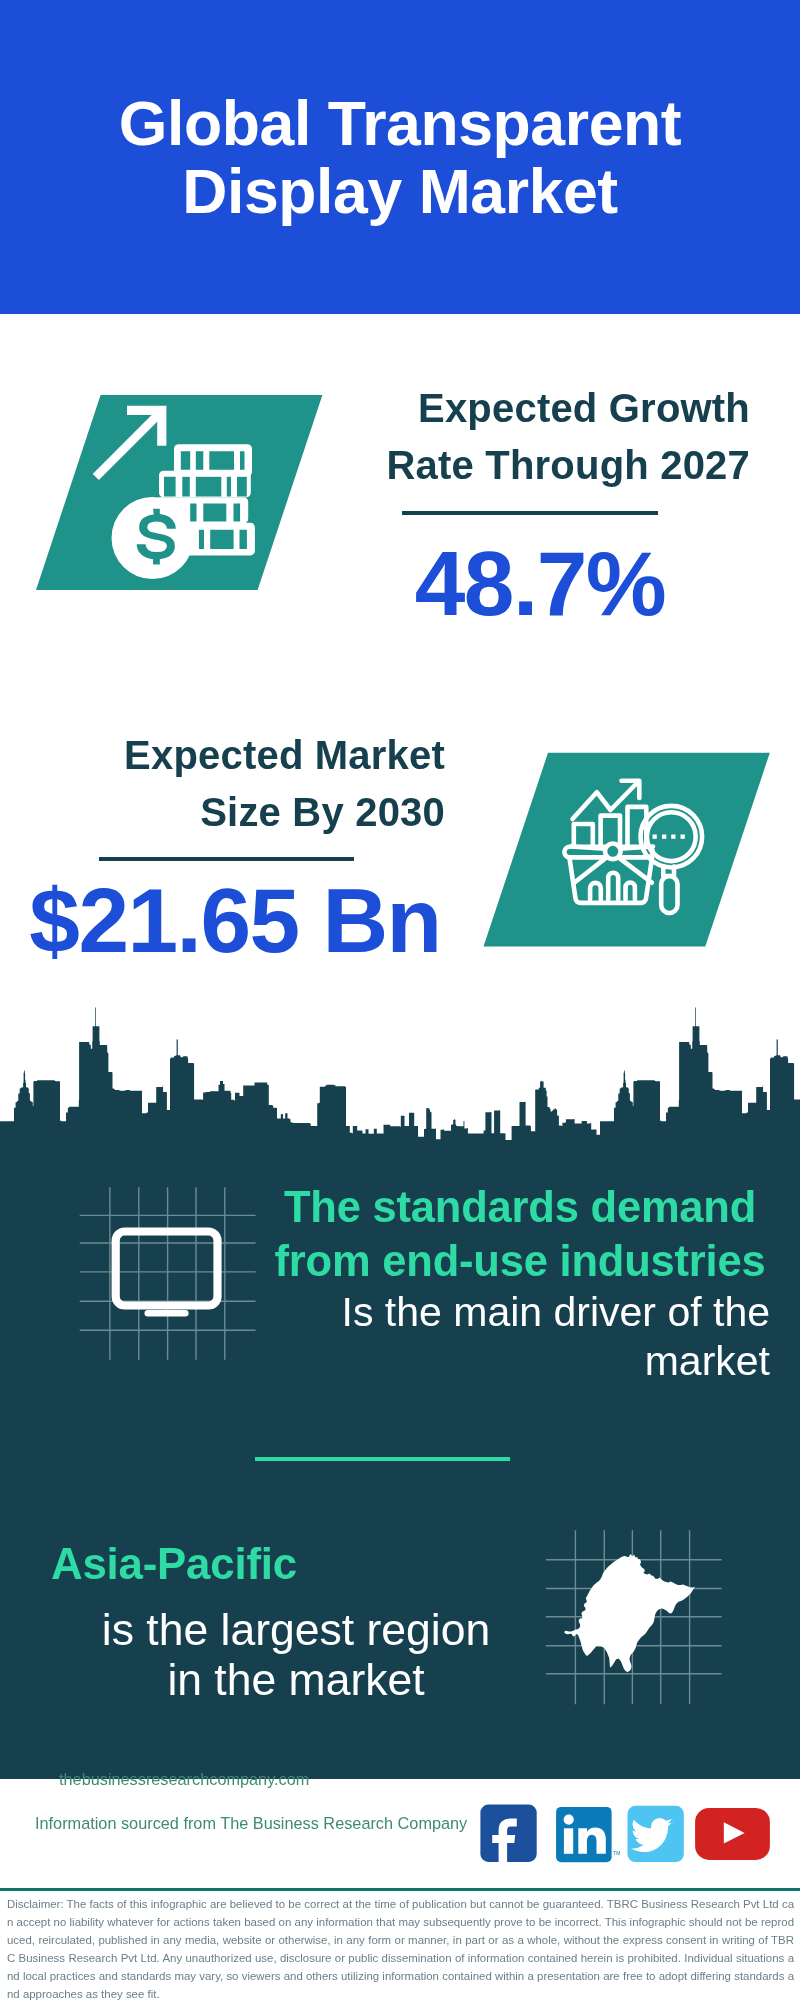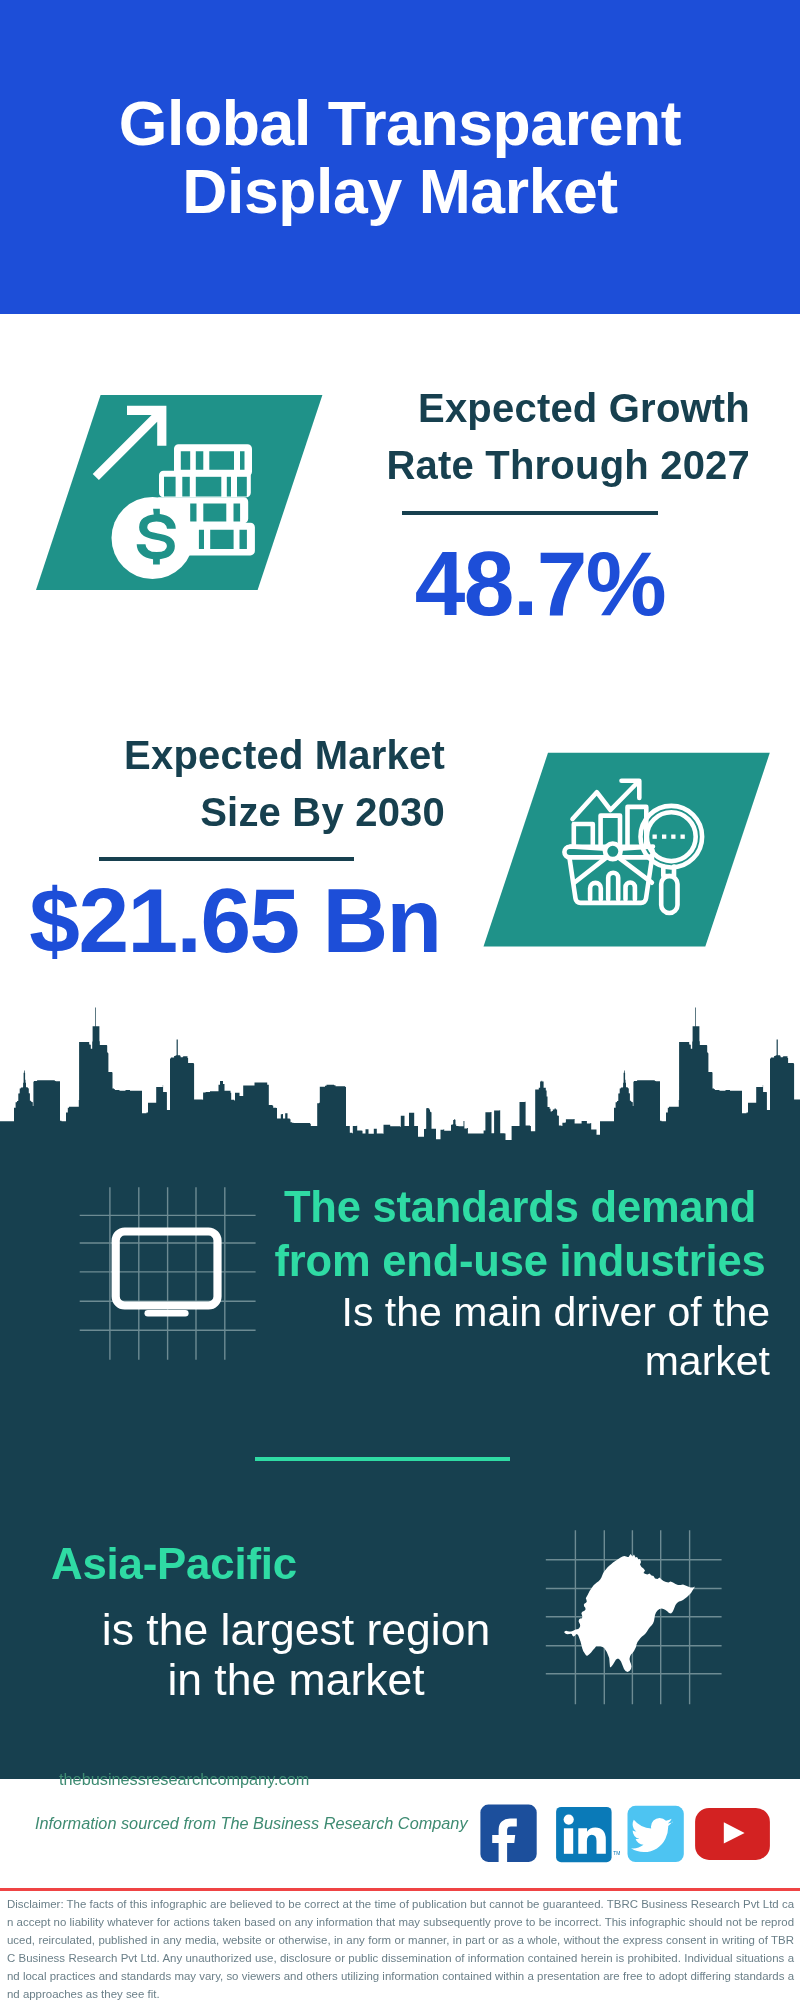--- a/index.html
+++ b/index.html
@@ -29,21 +29,21 @@
       font-size:41px; line-height:48.5px; letter-spacing:0px; white-space:pre-line; }
   .hl-sub2 { position:absolute; text-align:center; color:#ffffff; font-weight:normal;
       font-size:44.5px; line-height:49.5px; letter-spacing:0px; white-space:pre-line; }
   .hl-head2 { position:absolute; text-align:left; color:#2fdba4; font-weight:bold;
       font-size:43.8px; line-height:52px; letter-spacing:-0.2px; white-space:pre-line; }
   .mid-rule { position:absolute; left:255px; top:1457px; width:255px; height:4px; background:#2fdba4; }
   
   .footer { position:absolute; left:0; top:0; width:800px; height:2000px; background:transparent; }
   .src { position:absolute; color:#3e8b72; font-size:16.3px; line-height:19px; white-space:nowrap; }
   .disclaimer-wrap { position:absolute; left:0; top:1888px; width:800px; height:112px; background:#fff;
-      border-top:3px solid #ef4444; }
+      border-top:3px solid #0f766e; }
   .disclaimer { position:absolute; left:7px; top:4px; width:787px; color:#6a7f88;
       font-size:11.45px; line-height:18.1px; text-align:justify; word-break:break-all;
       text-align-last:left; }
 </style>
 </head>
 <body>
 
 <div class="page">
 
   <div class="header">
@@ -148,21 +148,21 @@
     <svg style="position:absolute;left:535px;top:1520px;" width="200" height="195" viewBox="535 1520 200 195">
       <g stroke="#6d8b93" stroke-width="1.4" fill="none">
         <path d="M575.4 1530.2 V1704.2 M604.3 1530.2 V1704.2 M632.4 1530.2 V1704.2 M660.7 1530.2 V1704.2 M689.6 1530.2 V1704.2"></path>
         <path d="M545.8 1559.8 H721.6 M545.8 1588.5 H721.6 M545.8 1616.8 H721.6 M545.8 1645.7 H721.6 M545.8 1673.8 H721.6"></path>
       </g>
       <path fill="#ffffff" d="M628.6 1557.0 L630.5 1554.0 L632.5 1556.5 L634.0 1554.5 L635.5 1557.5 L637.0 1557.0 L638.5 1559.5 L640.0 1559.0 L641.0 1562.0 L640.0 1564.5 L641.5 1567.0 L643.5 1568.5 L645.0 1570.5 L643.5 1573.0 L645.5 1574.0 L647.5 1574.5 L649.5 1573.5 L651.5 1575.5 L653.5 1576.0 L655.0 1578.5 L657.5 1579.0 L659.5 1577.5 L661.5 1579.5 L663.5 1581.0 L666.0 1582.0 L668.5 1582.5 L670.5 1581.5 L673.0 1582.5 L675.5 1584.0 L678.0 1585.0 L680.5 1585.0 L683.0 1584.5 L685.5 1585.5 L688.0 1586.5 L690.5 1587.5 L693.0 1587.5 L695.0 1586.5 L694.1 1588.0 L692.5 1590.5 L691.0 1593.0 L689.0 1595.0 L687.0 1597.0 L685.0 1598.5 L683.0 1600.0 L681.0 1601.0 L679.0 1601.5 L677.0 1603.0 L675.5 1605.0 L674.5 1607.5 L673.5 1610.0 L672.5 1612.0 L671.0 1613.5 L669.0 1613.0 L667.5 1611.5 L665.5 1610.0 L663.5 1609.0 L661.5 1608.5 L659.5 1609.0 L657.5 1610.5 L656.0 1612.5 L655.0 1615.0 L654.5 1618.0 L654.0 1621.0 L653.0 1623.5 L651.5 1625.5 L650.0 1627.0 L648.5 1629.0 L647.0 1631.5 L645.5 1633.5 L644.0 1635.0 L642.0 1636.5 L640.5 1638.0 L639.0 1640.0 L637.5 1642.0 L636.5 1644.5 L636.0 1647.0 L635.0 1649.0 L634.0 1651.0 L632.5 1653.0 L631.0 1654.5 L630.0 1656.5 L629.5 1659.0 L630.0 1661.5 L631.0 1664.0 L631.5 1666.5 L631.0 1669.0 L629.5 1671.0 L627.5 1672.0 L625.5 1671.0 L624.0 1669.0 L623.0 1666.5 L622.0 1664.0 L621.0 1661.5 L619.5 1659.5 L618.0 1658.5 L616.0 1659.5 L614.5 1662.0 L613.0 1664.5 L611.5 1666.5 L610.0 1667.5 L609.2 1658.1 L608.0 1655.0 L606.8 1651.9 L605.5 1650.0 L604.2 1648.1 L602.5 1647.0 L600.5 1646.2 L598.2 1646.2 L596.1 1646.2 L594.9 1648.1 L593.0 1650.0 L591.1 1652.5 L589.0 1654.5 L587.3 1655.8 L586.1 1655.6 L584.8 1653.5 L583.3 1651.2 L582.3 1648.5 L581.4 1645.0 L580.5 1641.5 L579.6 1639.0 L578.9 1636.9 L578.0 1635.0 L576.8 1634.0 L575.6 1634.8 L574.6 1636.0 L573.4 1636.4 L572.4 1635.4 L571.8 1634.0 L570.6 1633.8 L569.2 1634.1 L567.6 1634.3 L566.2 1634.0 L565.0 1633.2 L564.2 1632.2 L564.8 1631.2 L566.2 1630.8 L567.8 1631.2 L569.4 1631.6 L571.0 1631.6 L572.6 1631.0 L574.2 1630.2 L575.6 1629.6 L577.2 1629.2 L578.6 1628.8 L579.6 1627.6 L580.2 1626.0 L580.0 1624.2 L579.2 1622.8 L578.6 1621.2 L579.0 1619.6 L580.2 1618.6 L581.6 1618.4 L582.4 1617.0 L582.0 1615.2 L581.4 1613.6 L582.0 1612.0 L583.4 1611.2 L584.8 1610.6 L585.6 1609.2 L585.2 1607.6 L584.2 1606.4 L583.8 1604.8 L584.6 1603.4 L586.0 1602.8 L586.8 1601.4 L586.4 1599.8 L585.8 1598.2 L586.6 1596.8 L587.6 1595.0 L588.6 1593.0 L589.6 1591.0 L590.8 1589.2 L592.0 1587.4 L593.4 1585.6 L595.0 1584.0 L596.8 1582.6 L598.6 1581.2 L600.2 1579.6 L601.4 1577.6 L602.2 1575.6 L603.0 1573.6 L604.2 1571.6 L605.8 1569.6 L607.4 1567.6 L609.2 1565.8 L611.1 1564.2 L613.0 1562.6 L614.9 1561.2 L616.8 1559.9 L618.7 1558.7 L620.6 1557.5 L622.5 1556.6 L624.3 1555.9 L626.2 1556.4 L627.6 1557.0 Z"></path>
     </svg>
   </div>
 
   <div class="footer">
-    <div class="src" style="left:35px;top:1814px;font-style:italic;">Information sourced from The Business Research Company</div>
+    <div class="src" style="left:35px;top:1814px;">Information sourced from The Business Research Company</div>
     <div class="src" style="left:35px;top:1770px;margin-left:24px;">thebusinessresearchcompany.com</div>
 
     <svg style="position:absolute;left:475px;top:1800px;" width="300" height="68" viewBox="475 1800 300 68">
       <g>
         <rect x="480.4" y="1804.6" width="56.3" height="57.3" rx="8" fill="#1c4f9c"></rect>
         <path fill="#ffffff" d="M516.8 1818.6 h-6.4 q-5.4 0 -8.6 2.9 q-3.2 2.9 -3.2 8.3 v5.2 h-6.4 v7.9 h6.4 v22.9 h8.5 v-22.9 h7.2 l0.9 -7.9 h-8.1 v-4.5 q0 -2 0.9 -3 q0.9 -1 2.9 -1 h5.9 z"></path>
       </g>
       <g>
         <rect x="556.1" y="1806.9" width="55.5" height="55.3" rx="5" fill="#0a7ab8"></rect>
         <circle cx="568.7" cy="1819.6" r="5.1" fill="#ffffff"></circle>

